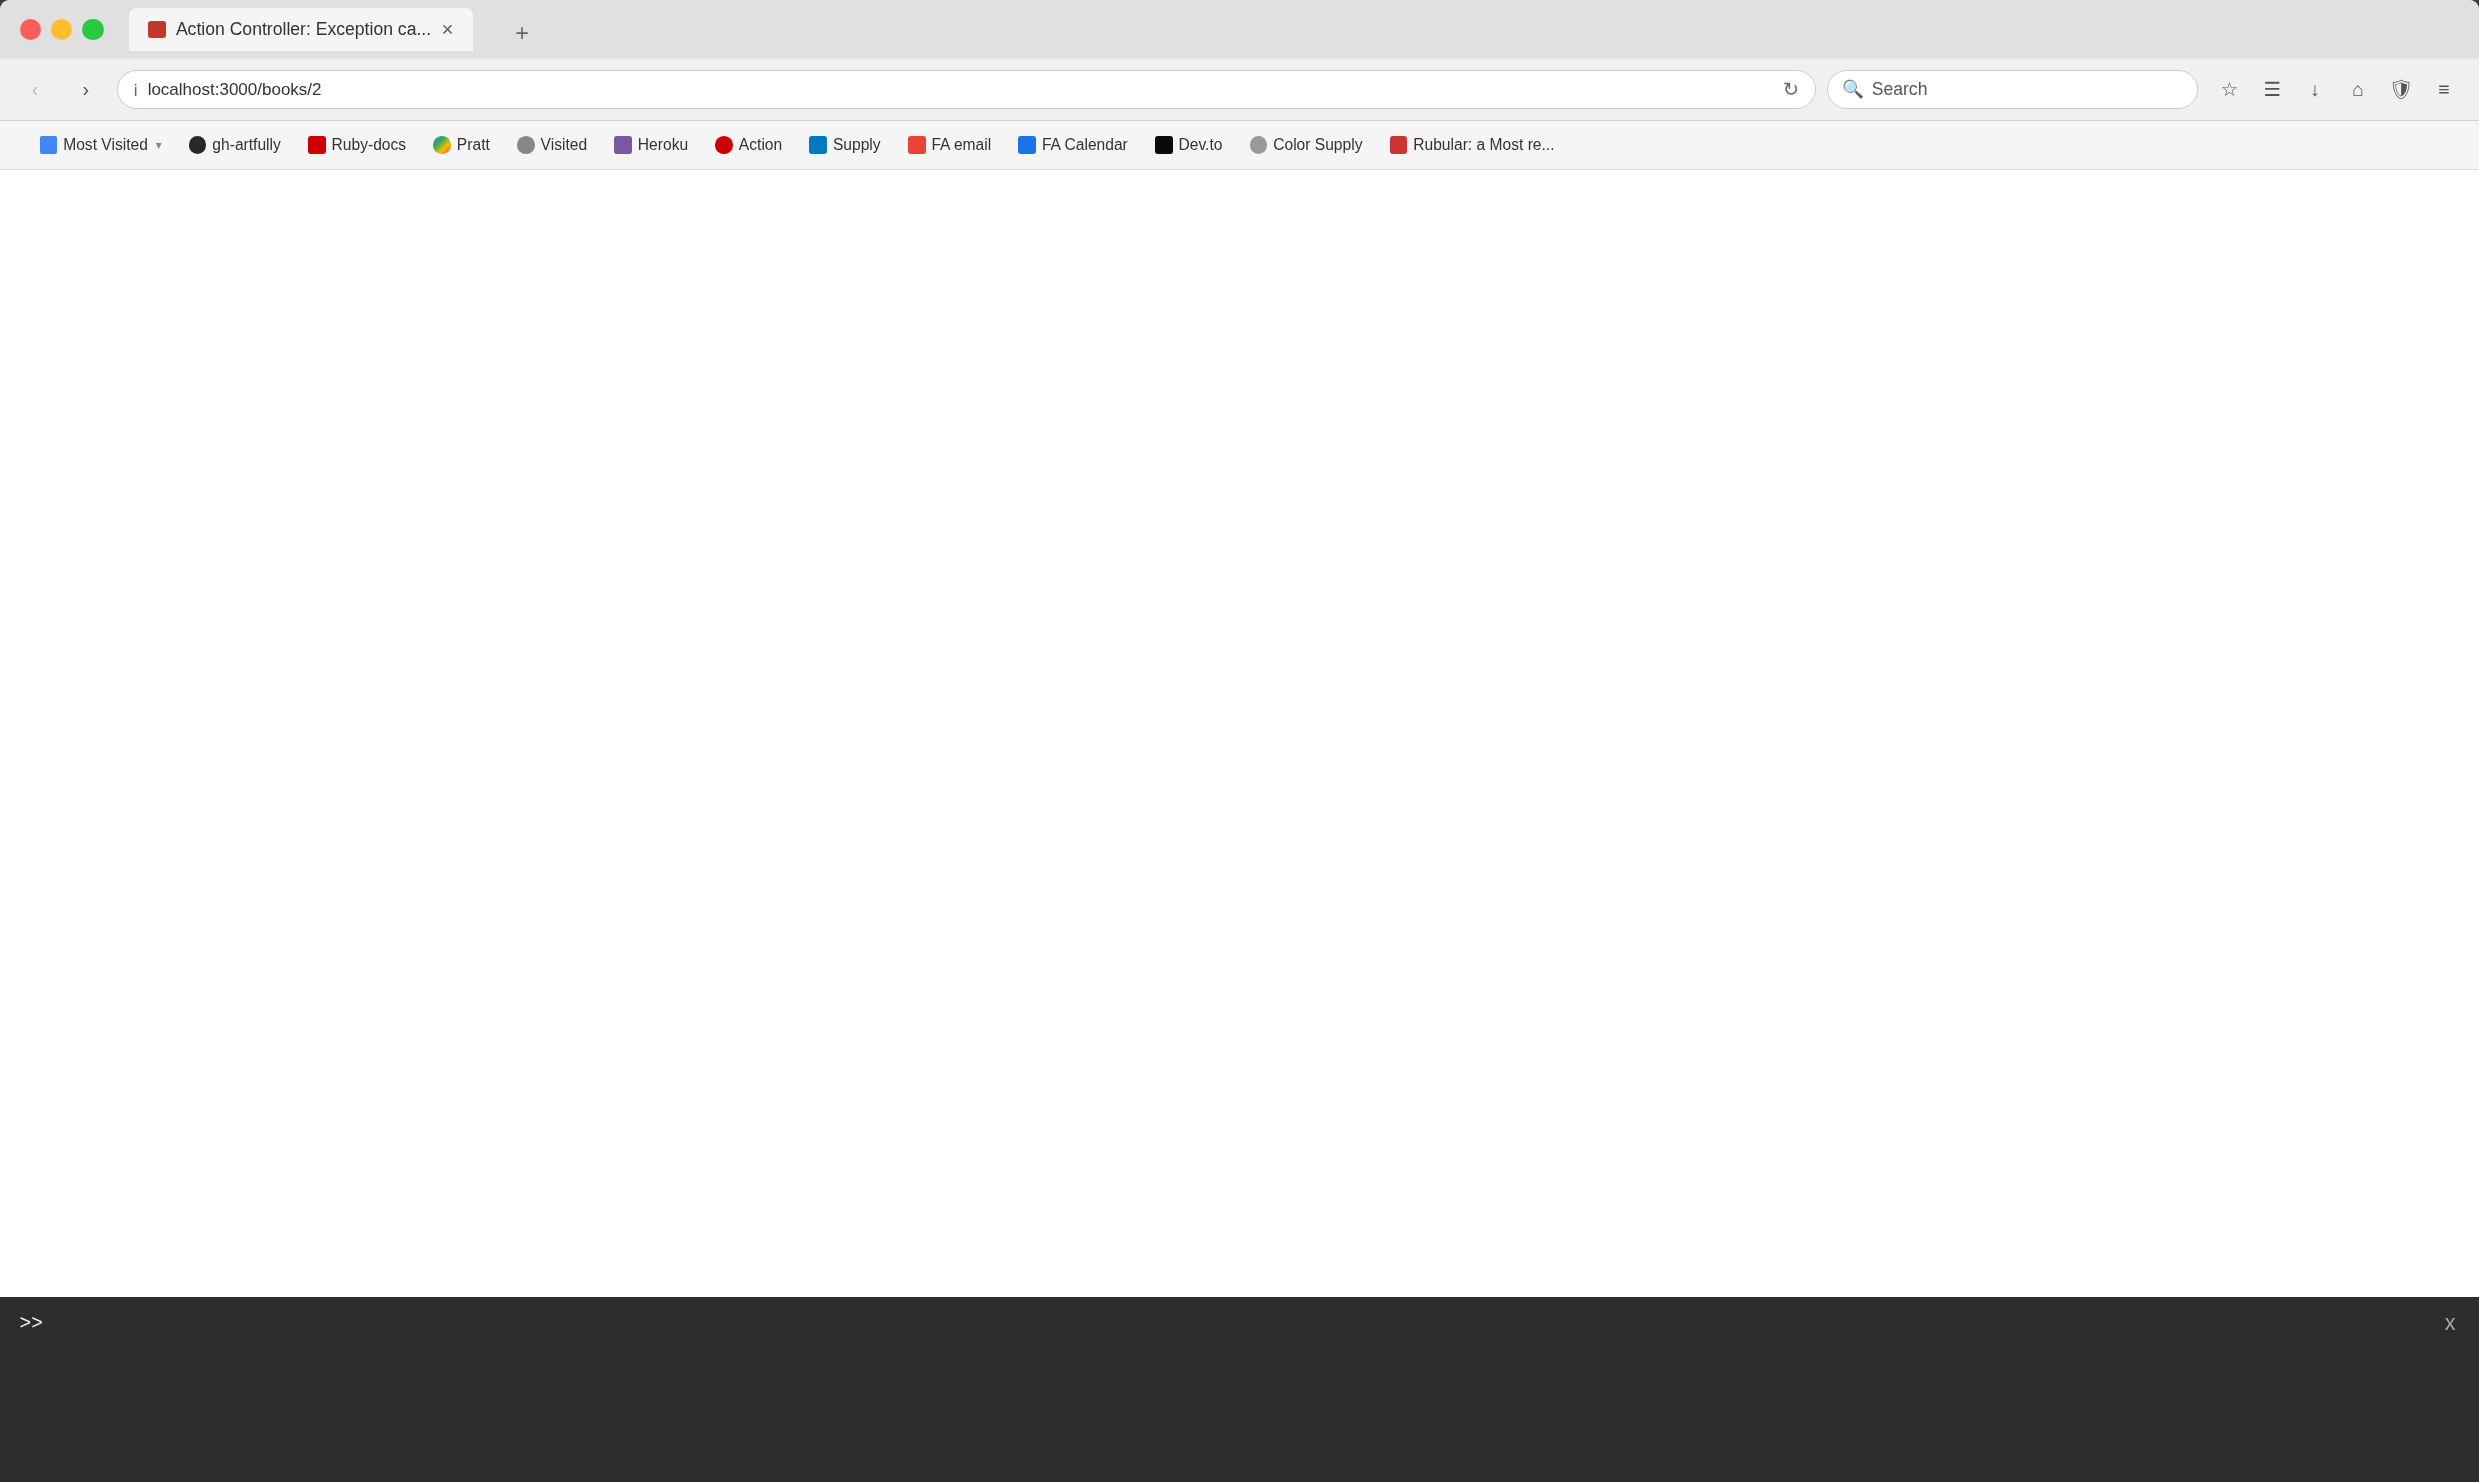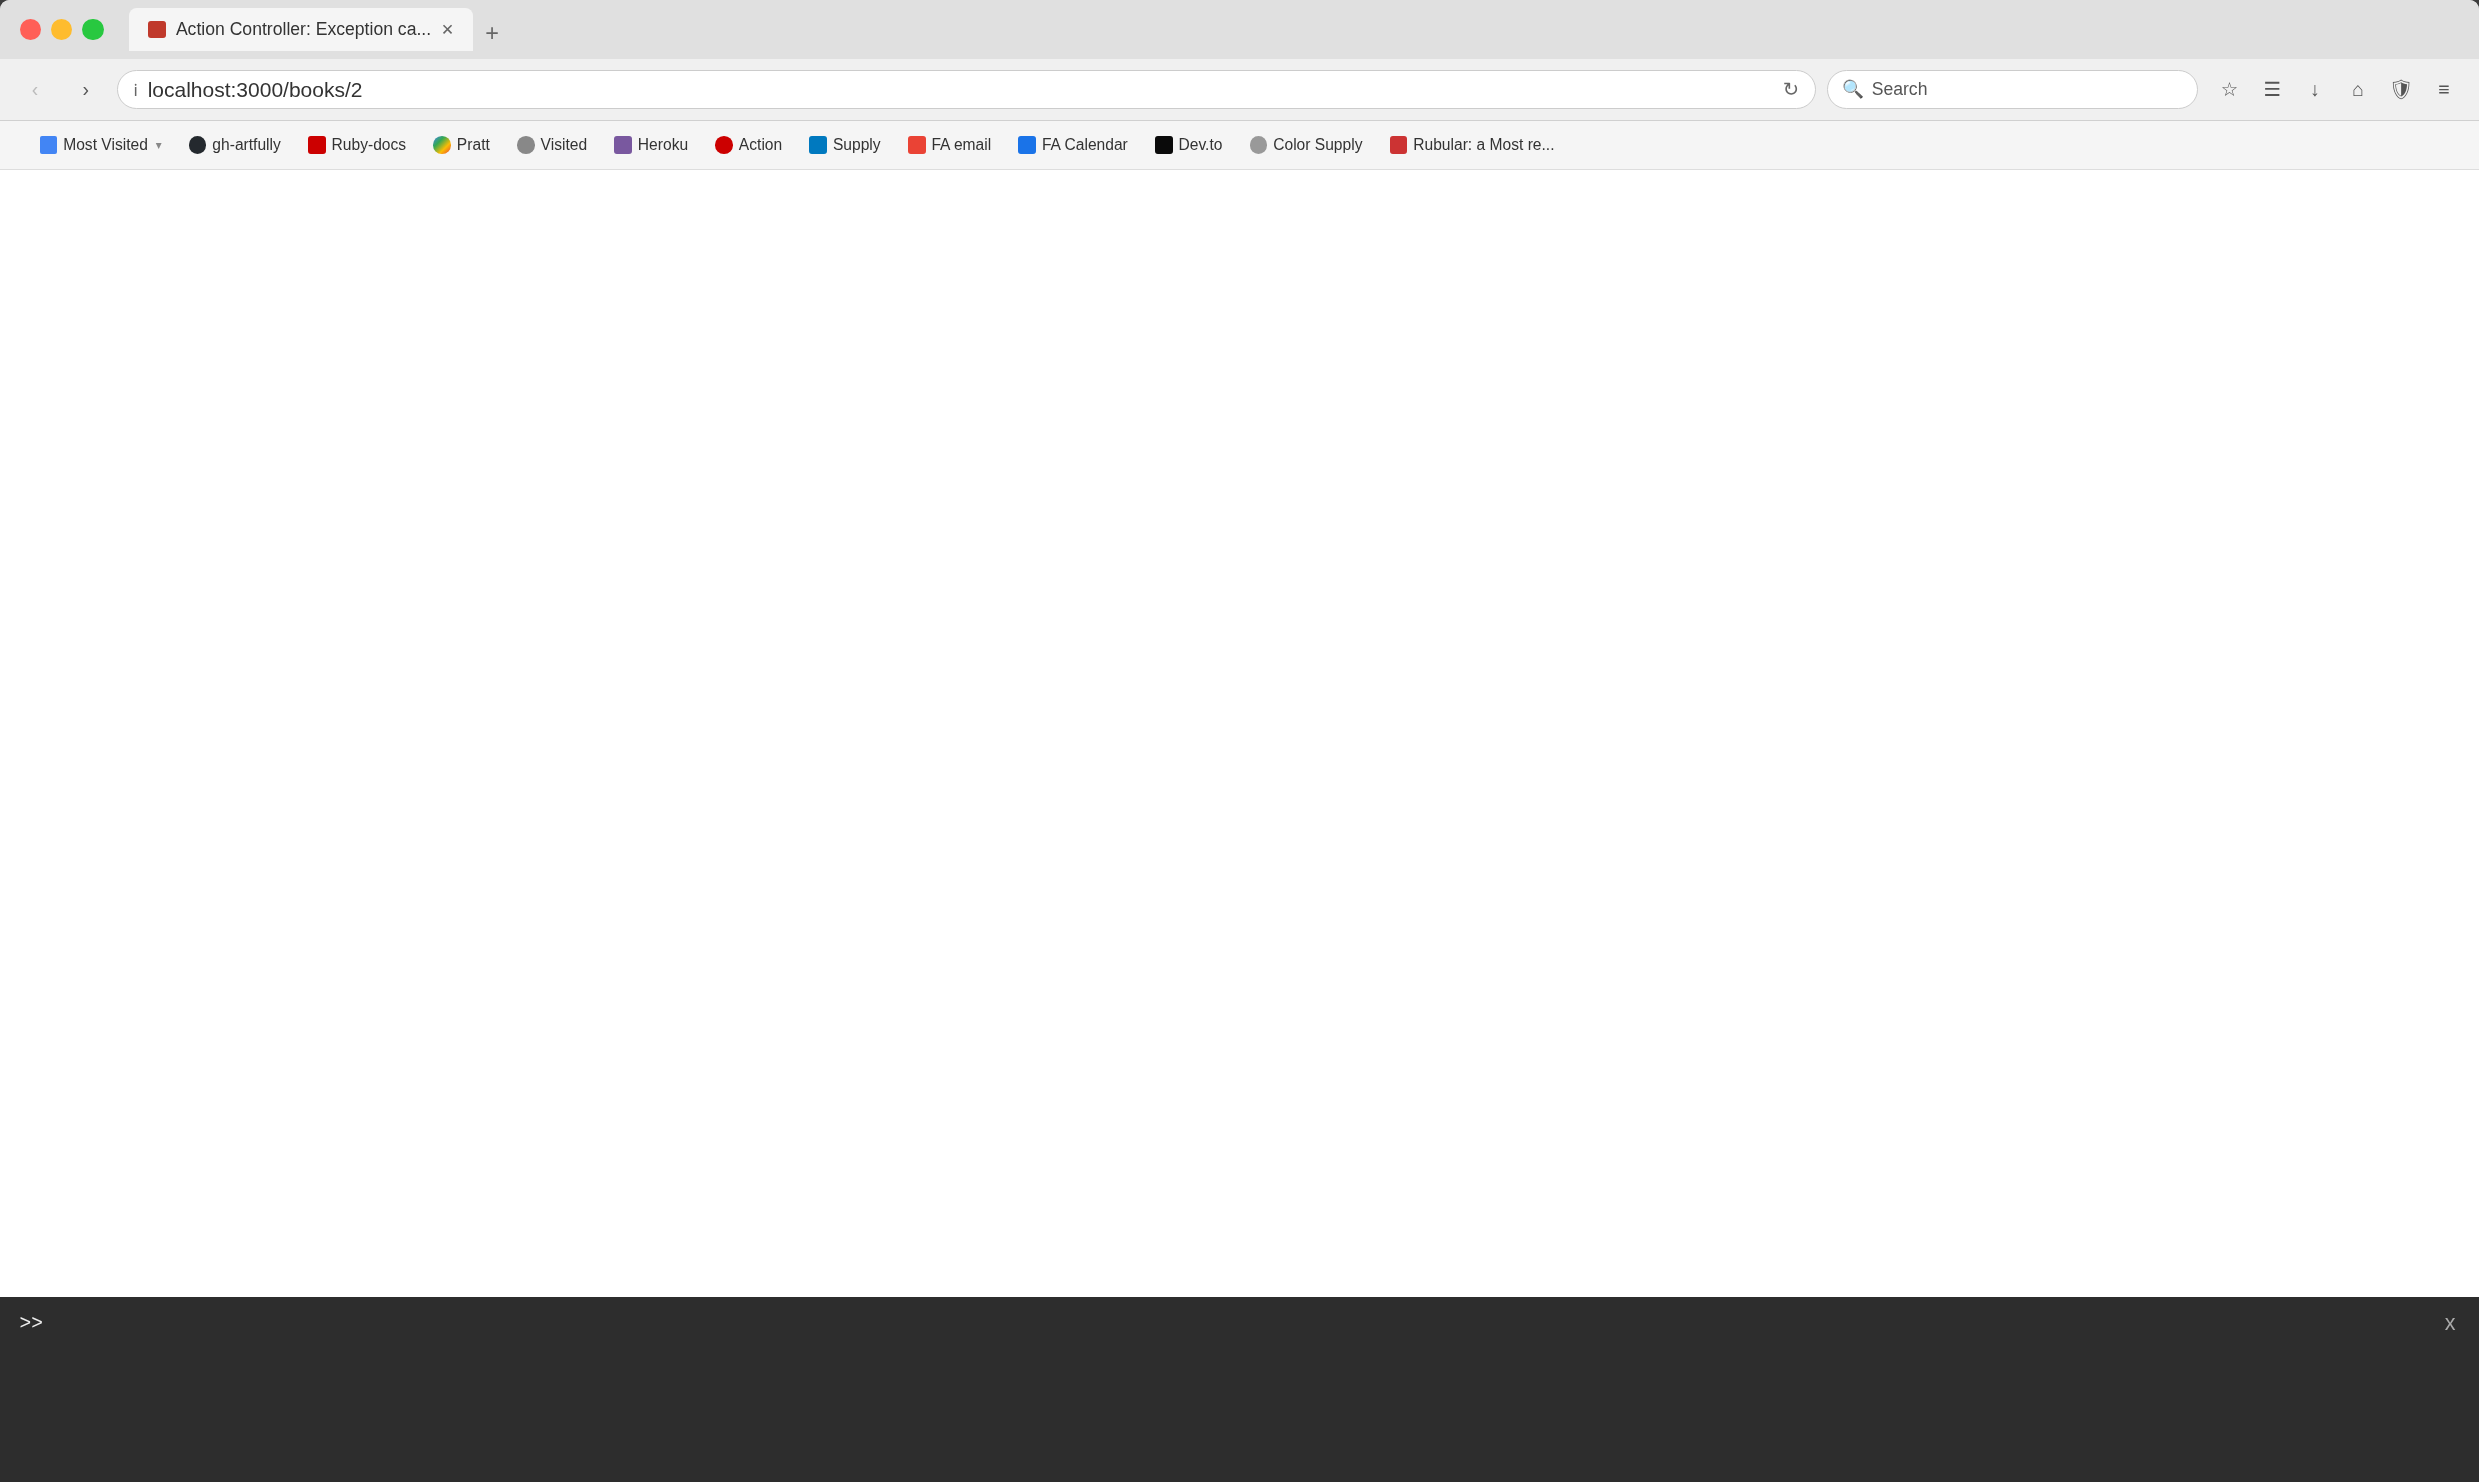--- a/index.html
+++ b/index.html
@@ -39,20 +39,21 @@
     }
     .tl-close { background: #ff5f57; }
     .tl-min { background: #febc2e; }
     .tl-max { background: #28c840; }
 
     .tab-bar {
       display: flex;
       align-items: flex-end;
       flex: 1;
       padding-left: 9.8px;
+      gap: 30px;
     }
     .tab {
       background: #f5f5f5;
       border-radius: 7.8px 7.8px 0 0;
       padding: 7.8px 19.5px;
       display: flex;
       align-items: center;
       gap: 9.8px;
       font-size: 17.6px;
       color: #333;
@@ -112,21 +113,21 @@
       height: 39px;
       background: white;
       border: 1px solid #ccc;
       border-radius: 19.5px;
       display: flex;
       align-items: center;
       padding: 0 15.6px;
       gap: 9.8px;
     }
     .address-bar-text {
-      font-size: 21px;
+      font-size: 17px;
       color: #333;
       flex: 1;
     }
     .info-icon {
       color: #666;
       font-size: 16.6px;
     }
     .reload-btn {
       color: #666;
       font-size: 19.5px;

